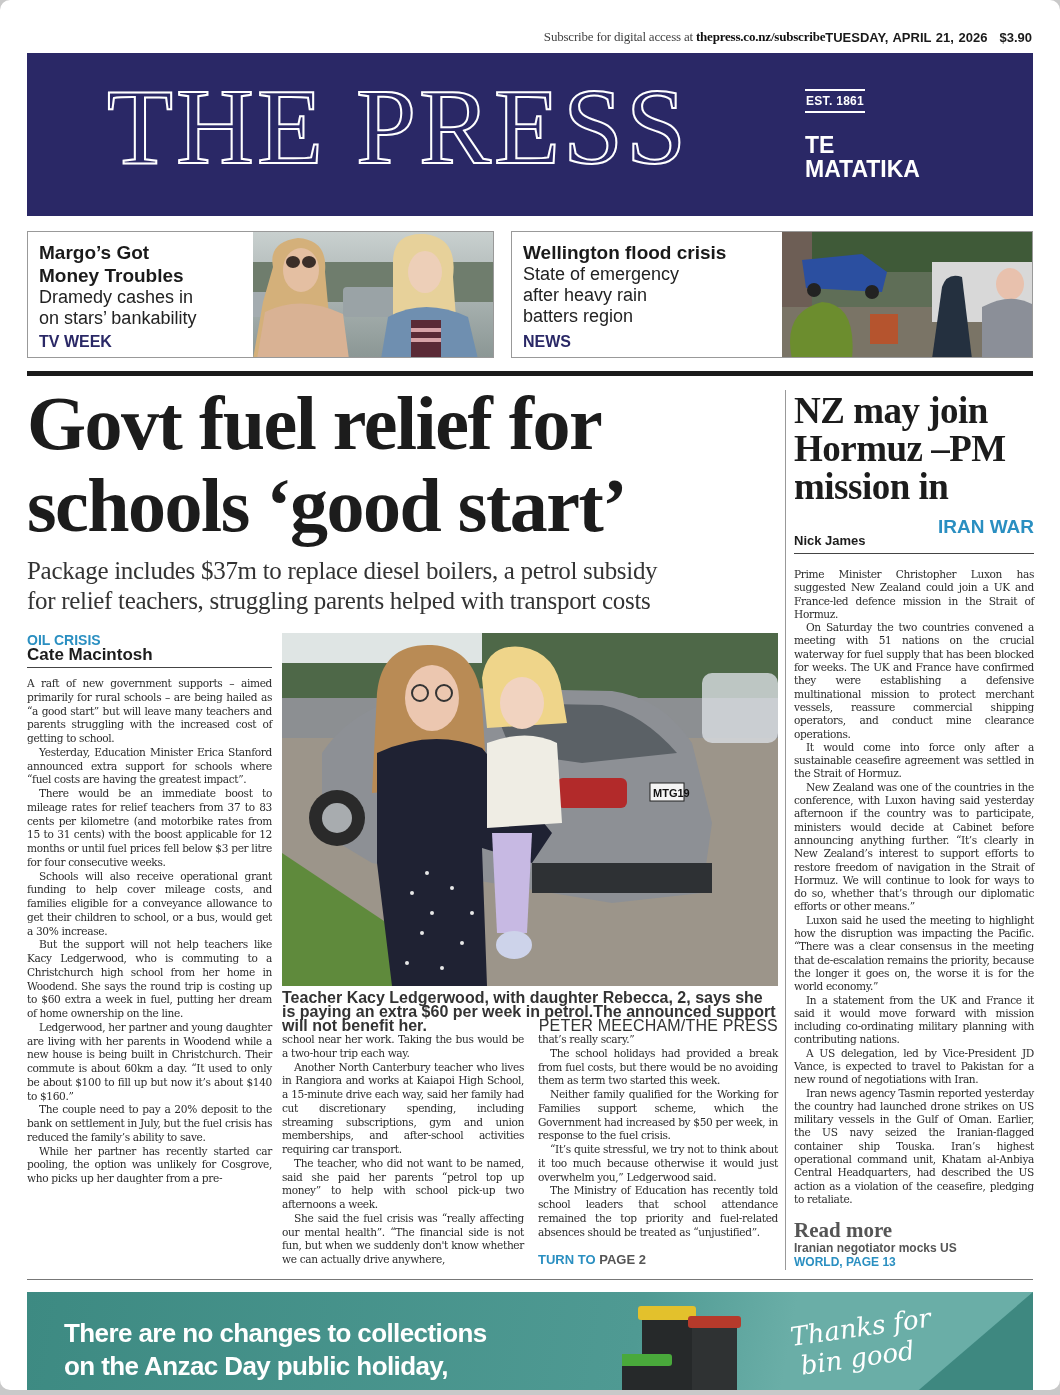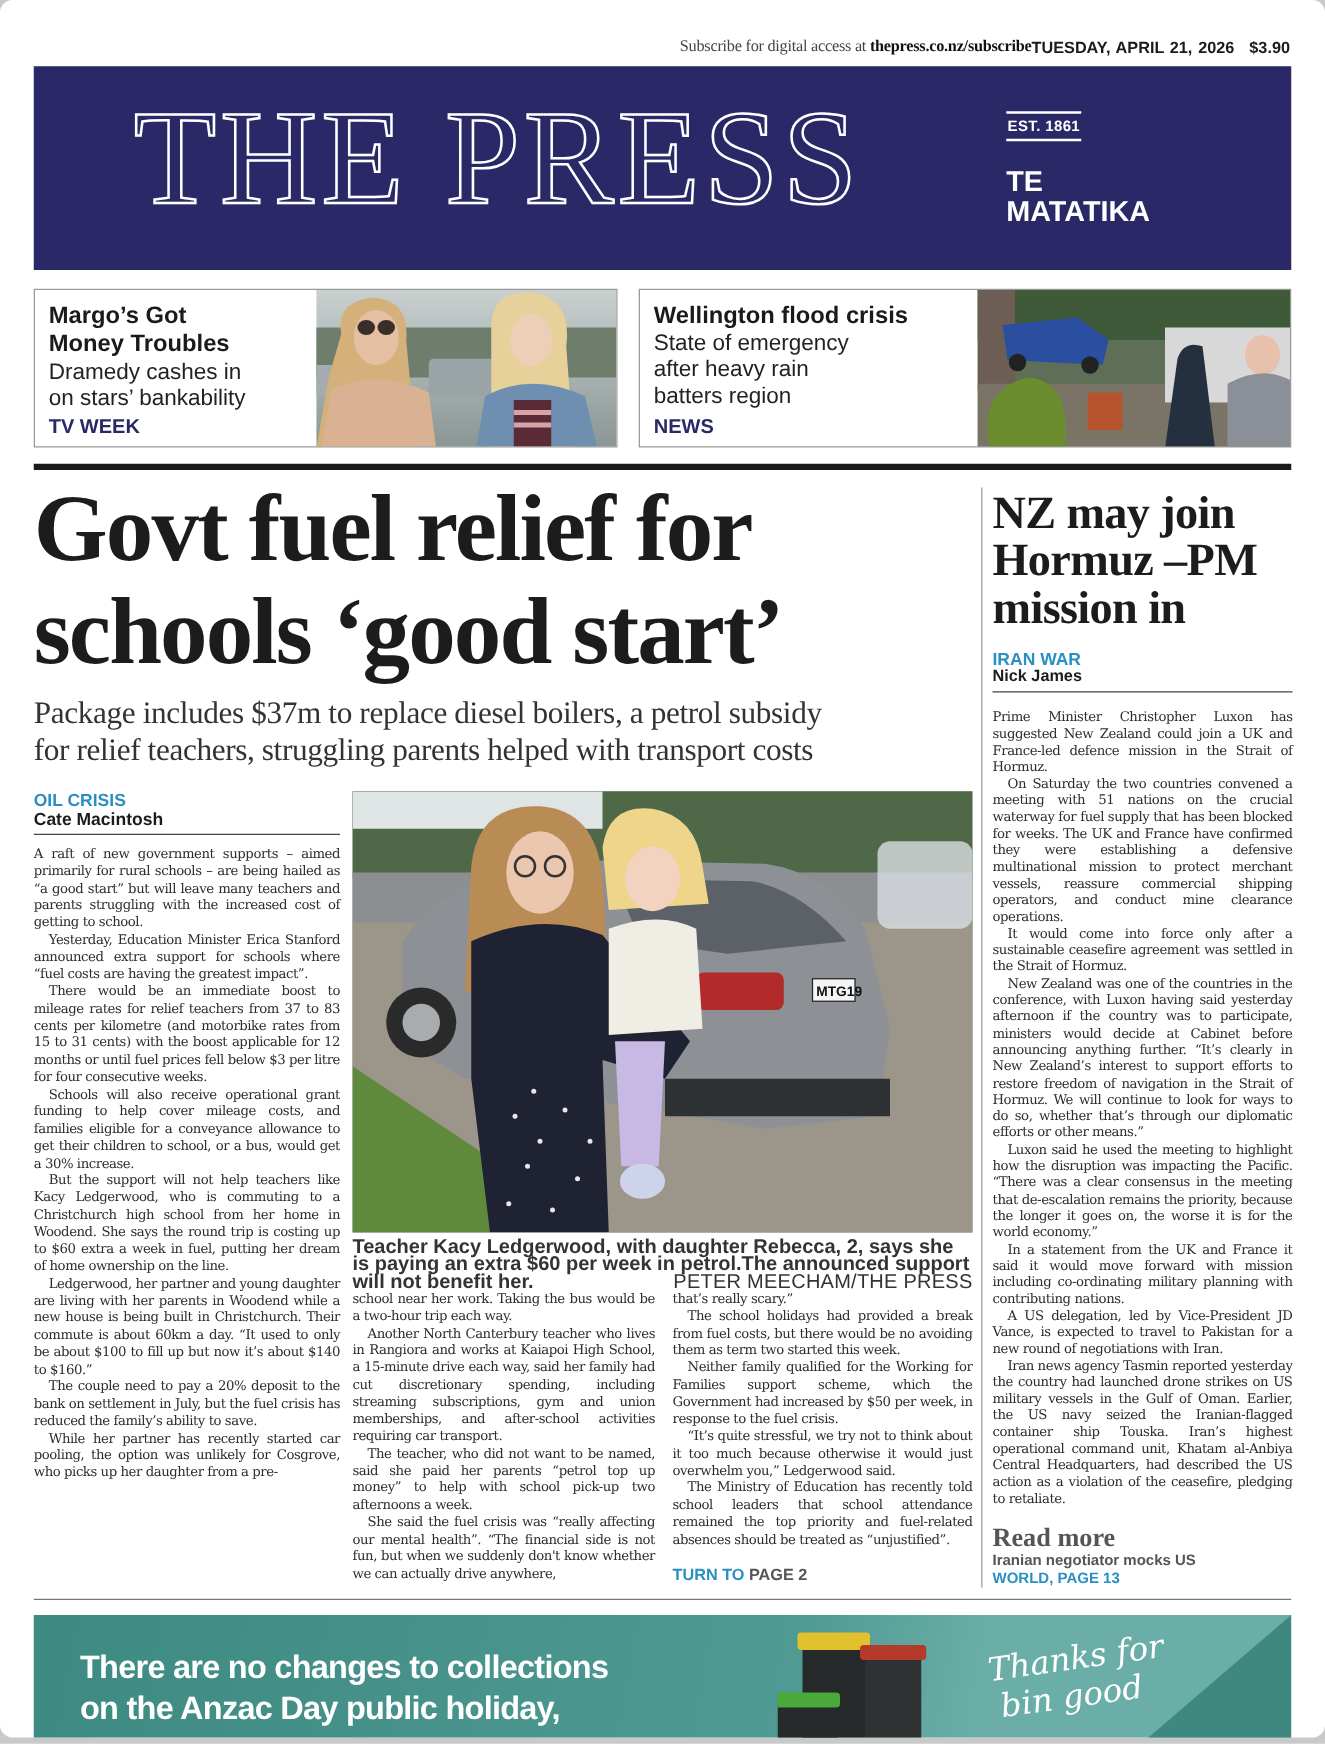--- a/index.html
+++ b/index.html
@@ -161,21 +161,21 @@
     <div>Govt fuel relief for</div>
     <div>schools ‘good start’</div>
   </h1>
   <div class="standfirst">
     <div>Package includes $37m to replace diesel boilers, a petrol subsidy</div>
     <div>for relief teachers, struggling parents helped with transport costs</div>
   </div>
 
   <div class="bylinebox" style="left:27px; top:633px; width:245px; padding-bottom:5px;">
     <div class="kicker" style="font-size:14px; line-height:15px;">OIL CRISIS</div>
-    <div class="byline" style="font-size:14px; line-height:14px;">Cate Macintosh</div>
+    <div class="byline" style="font-size:17px; line-height:14px;">Cate Macintosh</div>
   </div>
 
   <div class="col" style="left:27px; top:677px; width:245px;">
     <p class="first">A raft of new government supports – aimed primarily for rural schools – are being hailed as “a good start” but will leave many teachers and parents struggling with the increased cost of getting to school.</p>
     <p>Yesterday, Education Minister Erica Stanford announced extra support for schools where “fuel costs are having the greatest impact”.</p>
     <p>There would be an immediate boost to mileage rates for relief teachers from 37 to 83 cents per kilometre (and motorbike rates from 15 to 31 cents) with the boost applicable for 12 months or until fuel prices fell below $3 per litre for four consecutive weeks.</p>
     <p>Schools will also receive operational grant funding to help cover mileage costs, and families eligible for a conveyance allowance to get their children to school, or a bus, would get a 30% increase.</p>
     <p>But the support will not help teachers like Kacy Ledgerwood, who is commuting to a Christchurch high school from her home in Woodend. She says the round trip is costing up to $60 extra a week in fuel, putting her dream of home ownership on the line.</p>
     <p>Ledgerwood, her partner and young daughter are living with her parents in Woodend while a new house is being built in Christchurch. Their commute is about 60km a day. “It used to only be about $100 to fill up but now it’s about $140 to $160.”</p>
     <p>The couple need to pay a 20% deposit to the bank on settlement in July, but the fuel crisis has reduced the family’s ability to save.</p>
@@ -251,21 +251,21 @@
     <span class="b">PAGE 2</span>
   </div>
 
   <h2 class="side-head">
     <div>NZ may join</div>
     <div>Hormuz –PM</div>
     <div>mission in</div>
   </h2>
 
   <div class="bylinebox" style="left:794px; top:520px; width:240px; padding-bottom:6px;">
-    <div class="kicker" style="font-size:14px; line-height:14px;">IRAN WAR</div>
+    <div class="kicker" style="font-size:19px; line-height:14px;text-align:right;">IRAN WAR</div>
     <div class="byline" style="font-size:13px; line-height:13px;">Nick James</div>
   </div>
 
   <div class="col" style="left:794px; top:568px; width:240px; line-height:13.3px;">
     <p class="first">Prime Minister Christopher Luxon has suggested New Zealand could join a UK and France-led defence mission in the Strait of Hormuz.</p>
     <p>On Saturday the two countries convened a meeting with 51 nations on the crucial waterway for fuel supply that has been blocked for weeks. The UK and France have confirmed they were establishing a defensive multinational mission to protect merchant vessels, reassure commercial shipping operators, and conduct mine clearance operations.</p>
     <p>It would come into force only after a sustainable ceasefire agreement was settled in the Strait of Hormuz.</p>
     <p>New Zealand was one of the countries in the conference, with Luxon having said yesterday afternoon if the country was to participate, ministers would decide at Cabinet before announcing anything further. “It’s clearly in New Zealand’s interest to support efforts to restore freedom of navigation in the Strait of Hormuz. We will continue to look for ways to do so, whether that’s through our diplomatic efforts or other means.”</p>
     <p>Luxon said he used the meeting to highlight how the disruption was impacting the Pacific. “There was a clear consensus in the meeting that de-escalation remains the priority, because the longer it goes on, the worse it is for the world economy.”</p>
     <p>In a statement from the UK and France it said it would move forward with mission including co-ordinating military planning with contributing nations.</p>

